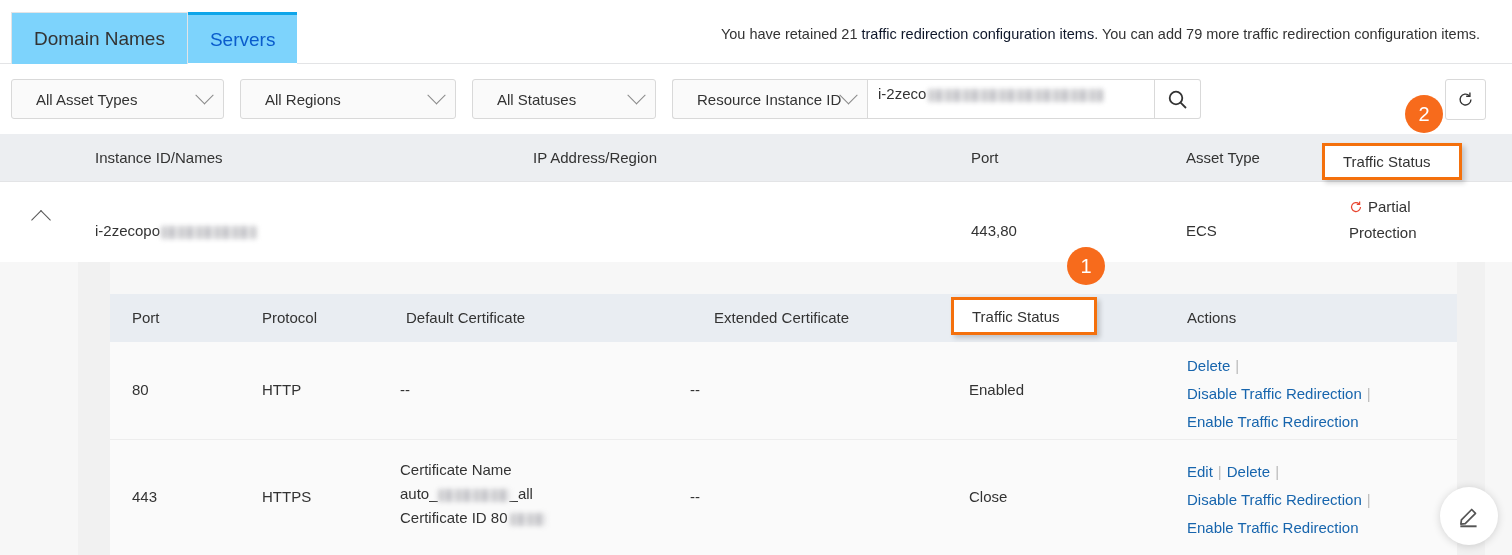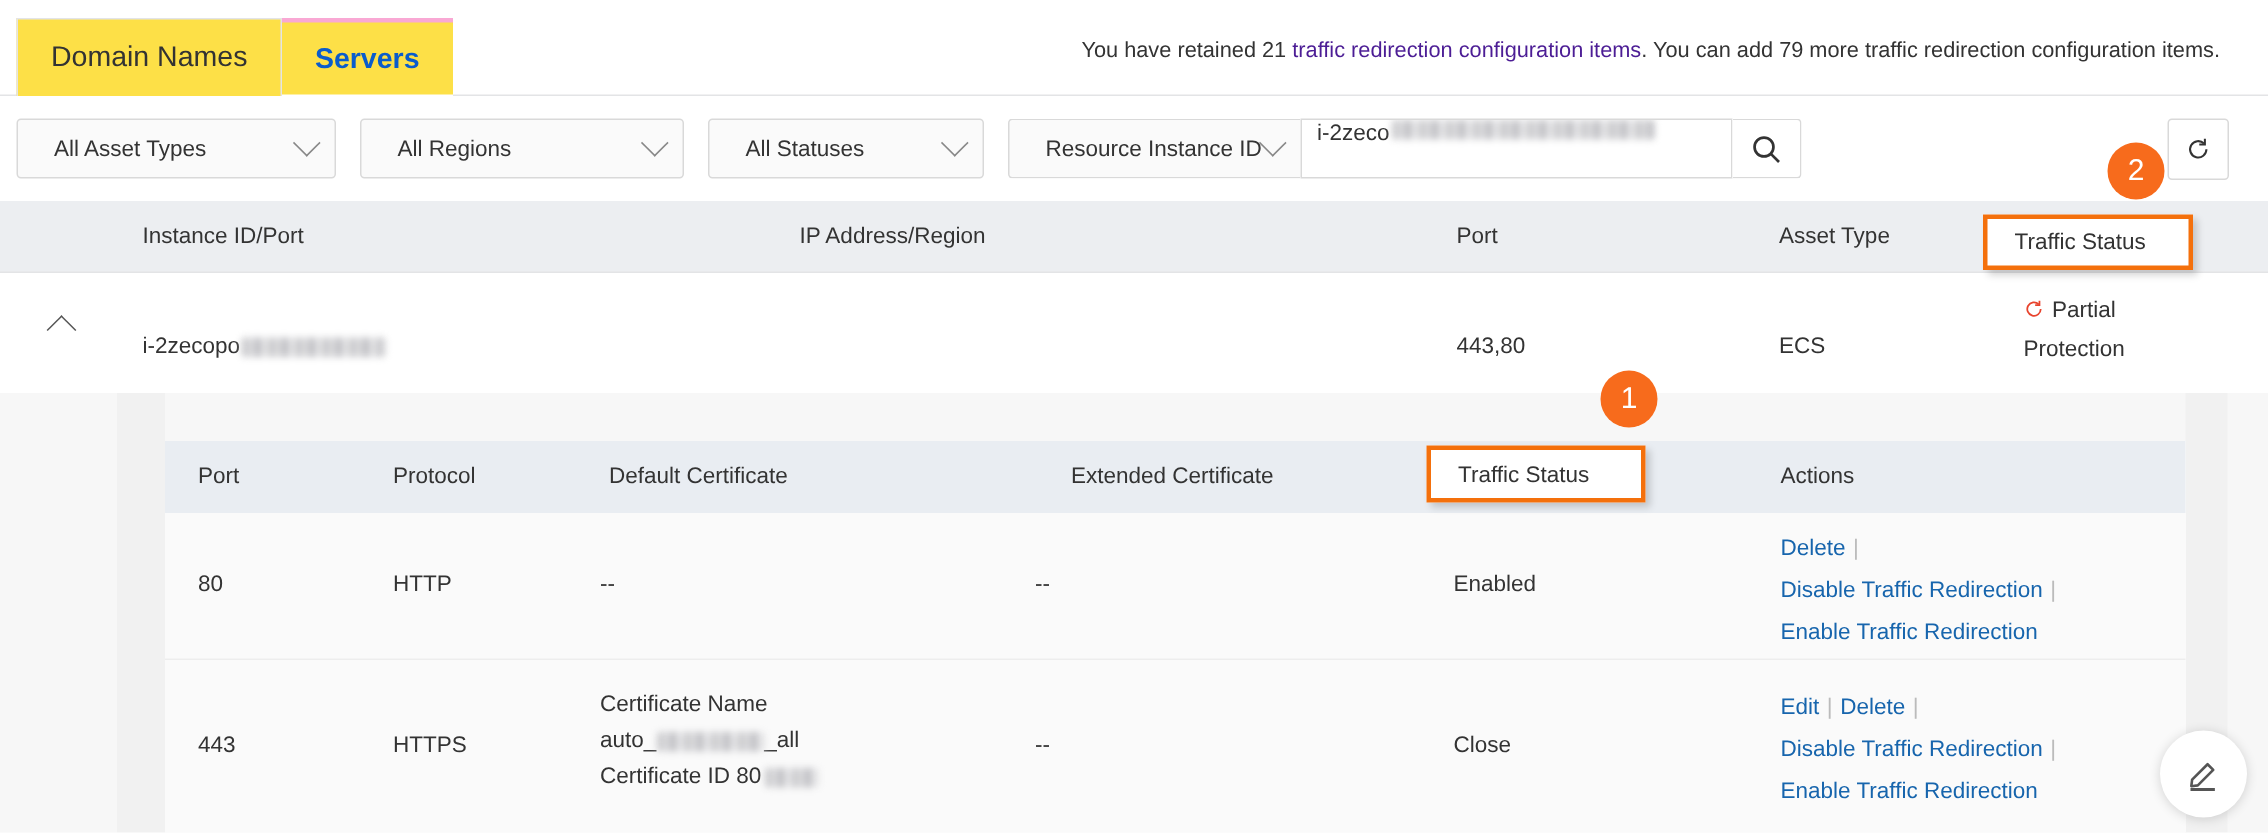--- a/index.html
+++ b/index.html
@@ -32,51 +32,51 @@
   }
   .tab {
     height: 52px;
     padding: 0 22px;
     display: flex;
     align-items: center;
     font-size: 19px;
     color: #333333;
     border: 1px solid #e3e4e6;
     border-bottom: none;
-    background: #fde047;
+    background: #7dd3fc;
     position: relative;
     z-index: 2;
     cursor: pointer;
     white-space: nowrap;
   }
   .tab.active {
     color: #0a5ccc;
-    font-weight: bold;
+    font-weight: normal;
     border: none;
-    border-top: 3px solid #f9a8d4;
+    border-top: 3px solid #0ea5e9;
     z-index: 3;
   }
   .tab.active::after {
     content: "";
     position: absolute;
     left: 0; right: 0; bottom: -1px;
     height: 2px;
     background: #ffffff;
   }
 
   .notice {
     position: absolute;
     right: 32px;
     top: 26px;
     font-size: 14.5px;
     color: #333333;
     white-space: nowrap;
   }
   .notice a {
-    color: #4c1d95;
+    color: #0f172a;
     text-decoration: none;
     text-align: right;
   }
 
   
   .filterbar {
     position: relative;
     height: 70px;
     display: flex;
     align-items: center;
@@ -113,22 +113,22 @@
     transform: rotate(45deg) translate(-3px,-3px);
     flex: none;
   }
 
   .searchgroup { display: flex; align-items: center; }
   .searchbox {
     width: 288px;
     height: 40px;
     border: 1px solid #d9d9d9;
     display: flex;
-    align-items: flex-start;
-    padding: 0 10px;
+    align-items: flex-end;
+    padding: 16px 10px;
     background: #ffffff;
     font-size: 15px;
     color: #333333;
     gap: 2px;
     overflow: hidden;
   }
   .blur {
     display: inline-block;
     height: 13px;
     border-radius: 2px;
@@ -355,21 +355,21 @@
 
   <div class="refreshbtn">
     <svg width="17" height="17" viewBox="0 0 20 20">
       <path d="M16.4 10a6.4 6.4 0 1 1-1.9-4.5" fill="none" stroke="#333" stroke-width="1.6"></path>
       <path d="M15.2 1.8 L15.2 6.2 L10.8 6.2" fill="none" stroke="#333" stroke-width="1.6"></path>
     </svg>
   </div>
 </div>
 
 <div class="outer-head">
-  <span style="left:95px">Instance ID/Port</span>
+  <span style="left:95px">Instance ID/Names</span>
   <span style="left:533px">IP Address/Region</span>
   <span style="left:971px">Port</span>
   <span style="left:1186px">Asset Type</span>
   <span style="left:1344px">Traffic Status</span>
 </div>
 
 <div class="outer-row">
   <i class="caret"></i>
 
   <span class="cell" style="left:95px">

